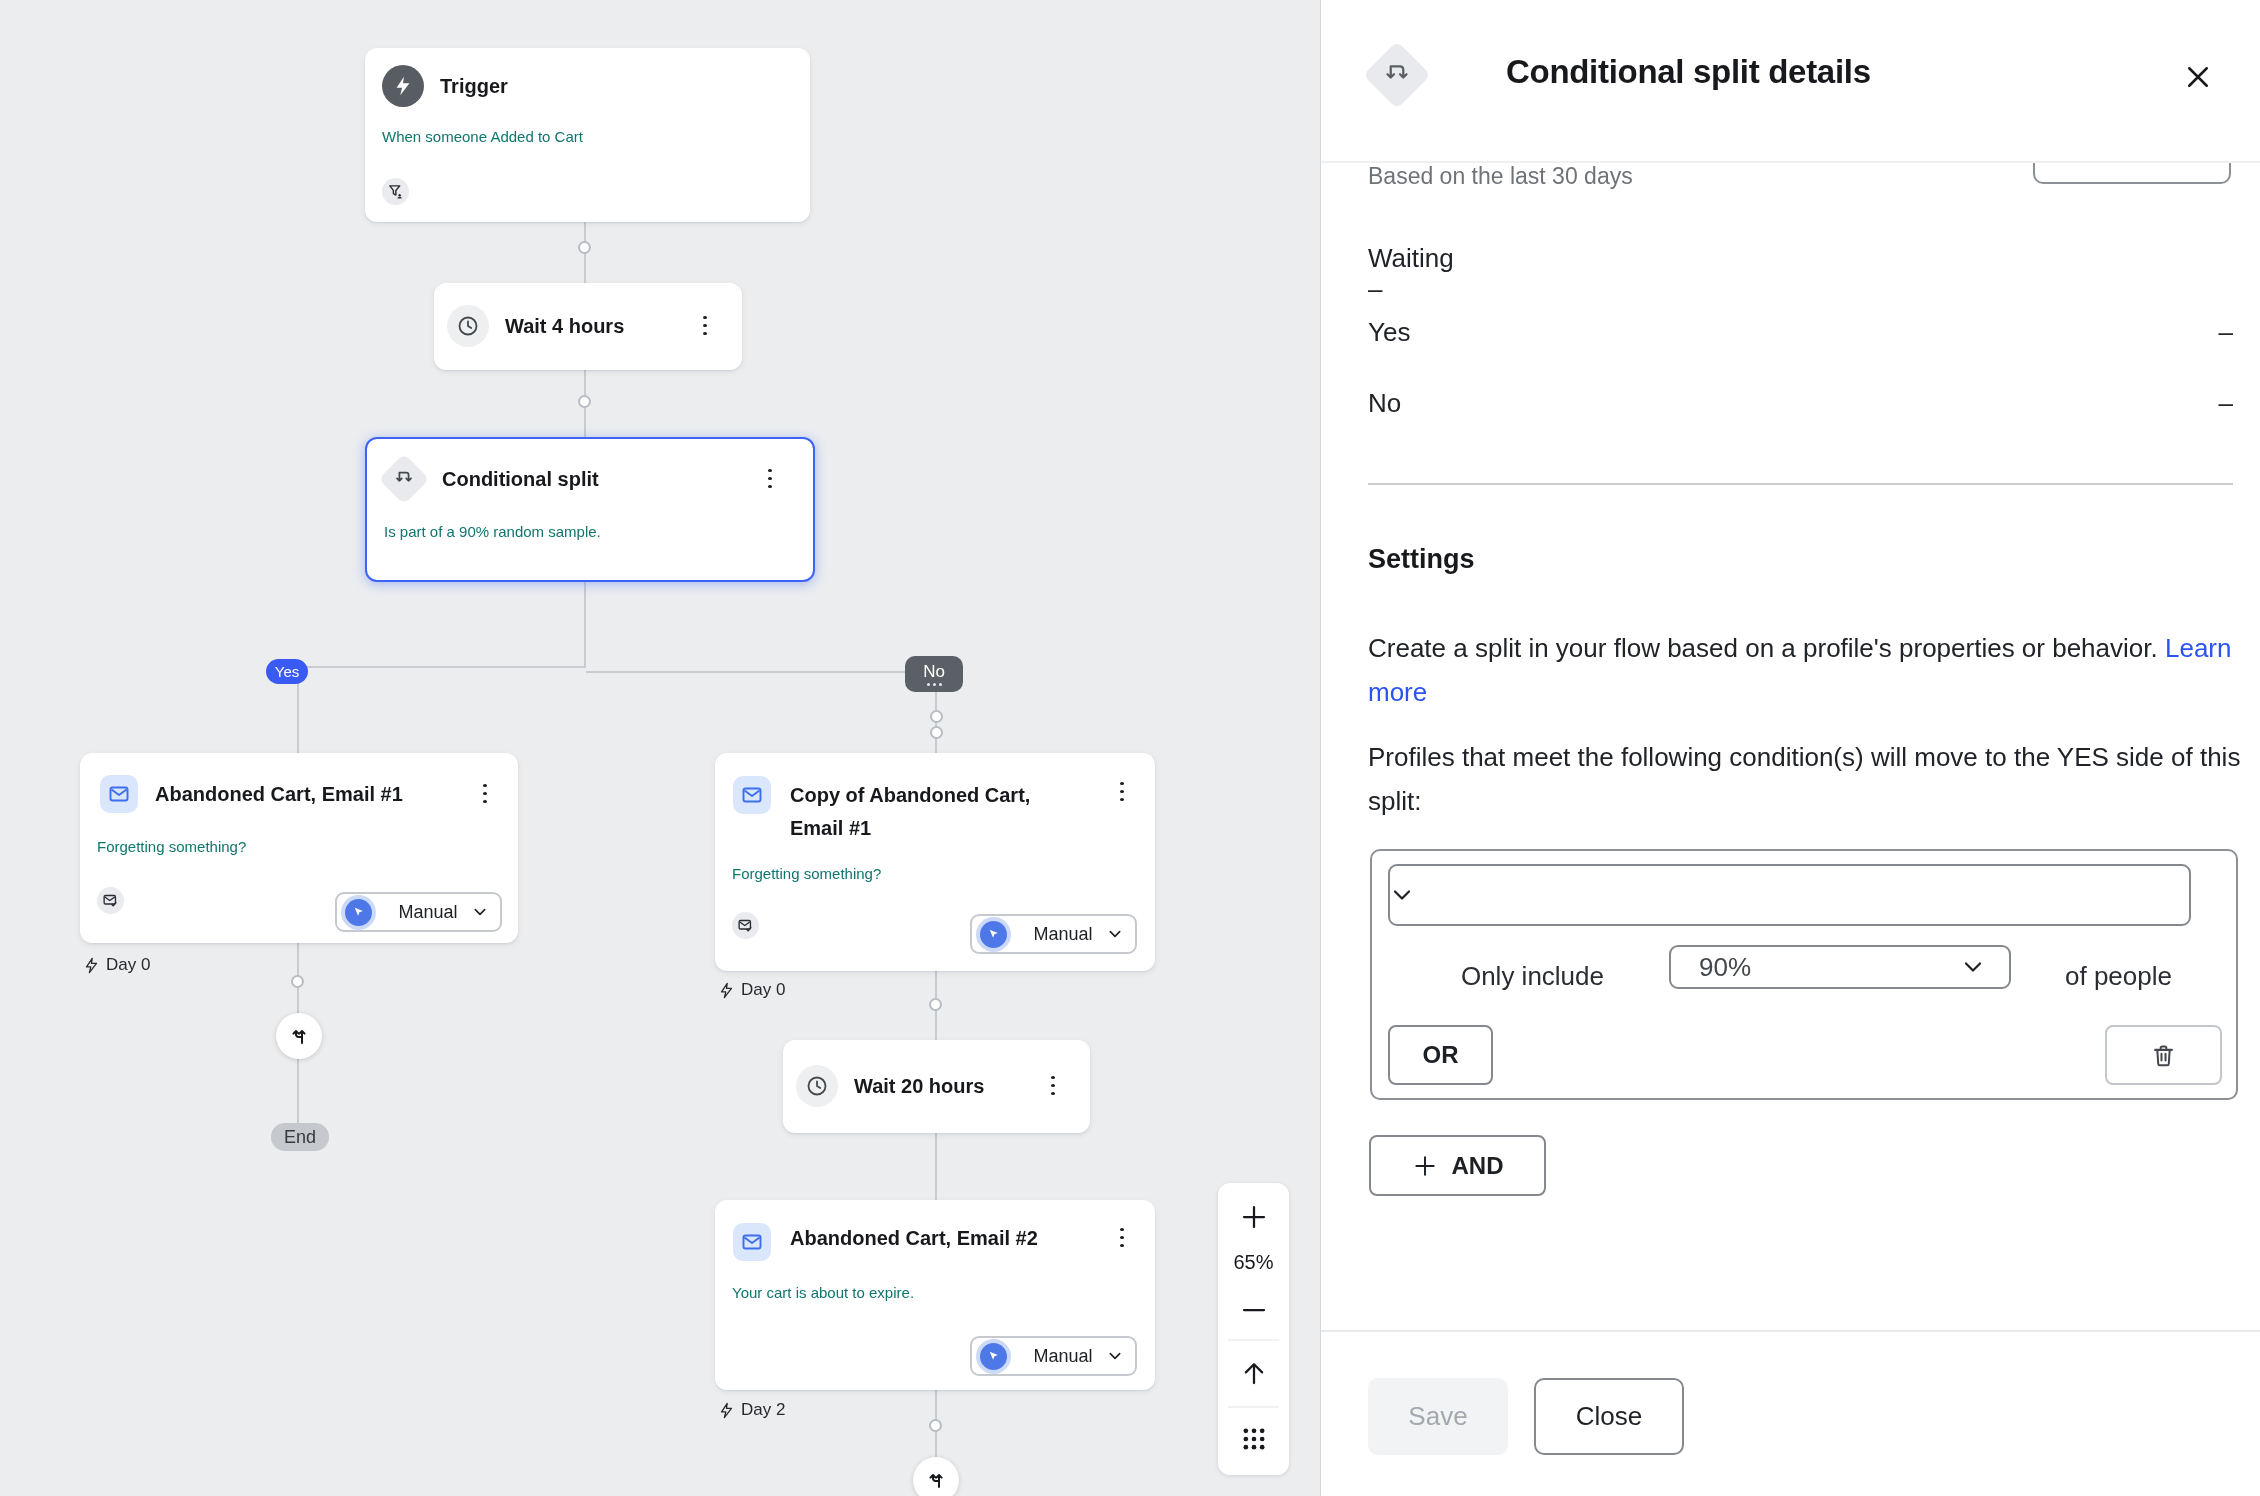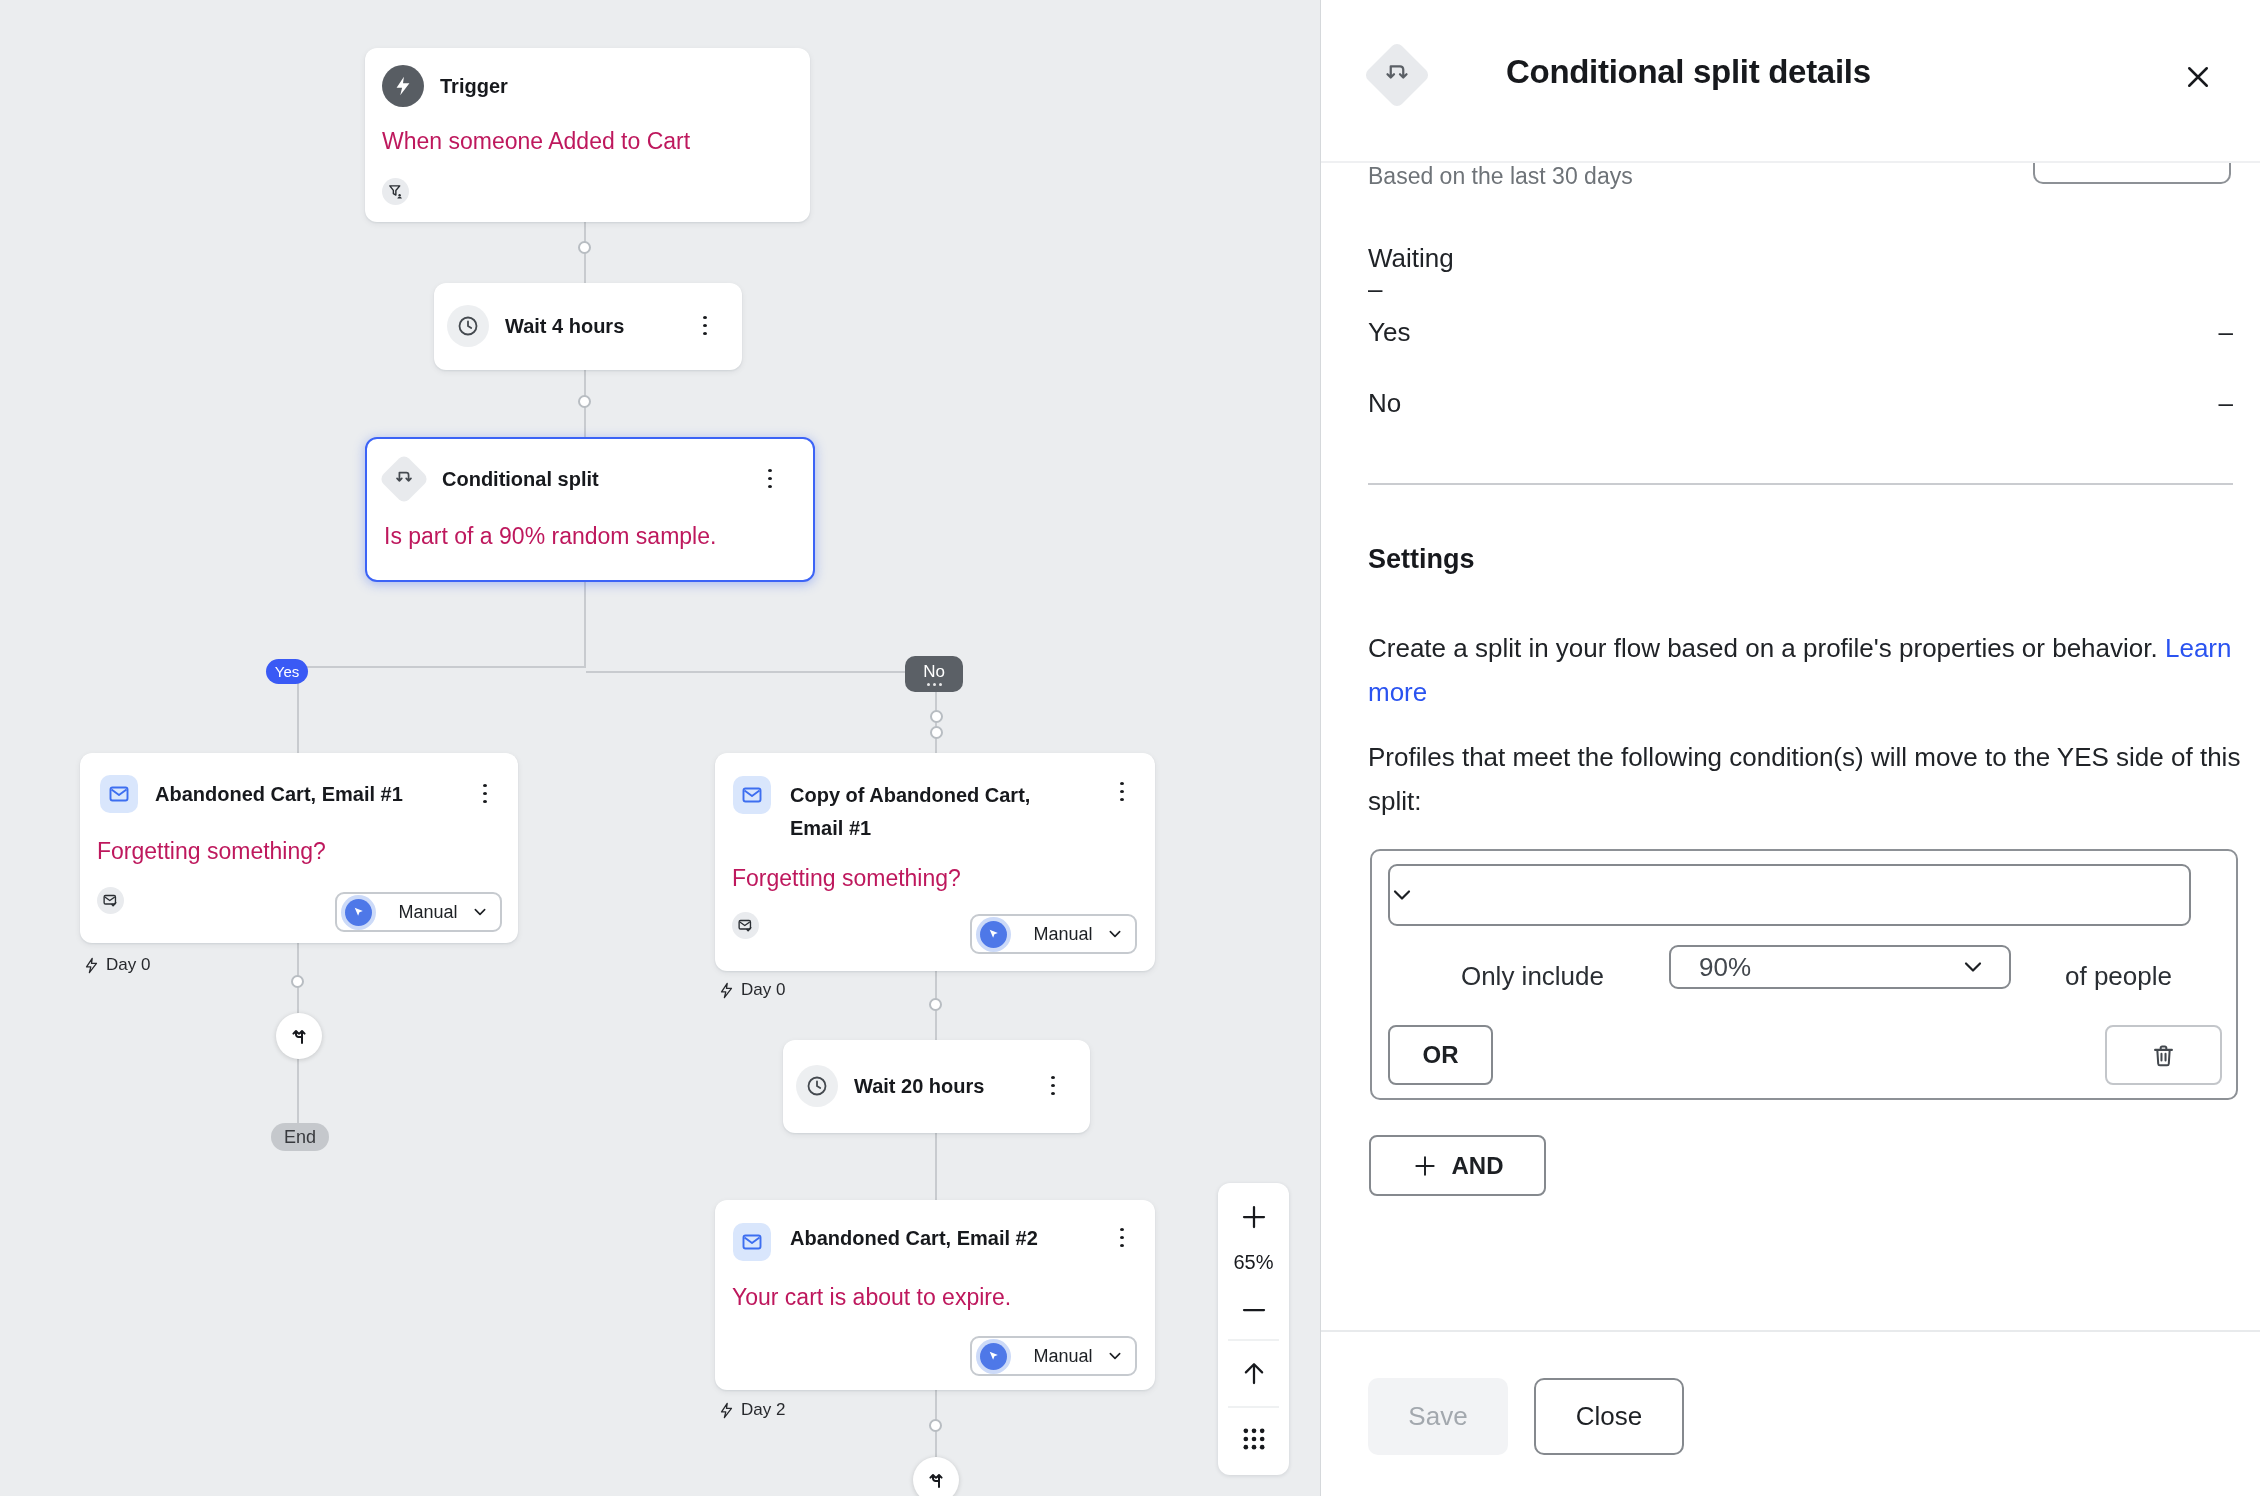--- a/index.html
+++ b/index.html
@@ -6,21 +6,21 @@
     font-family:"Liberation Sans",sans-serif;background:#ebedef;color:#1e2125;}
   
   #canvas{position:absolute;left:0;top:0;width:1320px;height:1496px;background:#ebedef;overflow:hidden;}
   .vline{position:absolute;width:2px;background:#c8cbcf;}
   .hline{position:absolute;height:2px;background:#c8cbcf;}
   .conn-dot{position:absolute;width:13px;height:13px;border-radius:50%;background:#fff;border:2px solid #b8bdc2;box-sizing:border-box;}
   .card{position:absolute;background:#fff;border-radius:12px;
     box-shadow:0 1px 2px rgba(16,24,40,.07),0 2px 6px rgba(16,24,40,.07);box-sizing:border-box;}
   .card.selected{border:2px solid #3c63f6;box-shadow:0 2px 12px rgba(60,99,246,.40);padding-left:44px;}
   .node-title{position:absolute;font-size:20px;font-weight:700;color:#17191d;line-height:26px;}
-  .node-body{position:absolute;font-size:23px;color:#be185d;}
+  .node-body{position:absolute;font-size:15px;color:#0f766e;}
   .icon-circle{position:absolute;width:42px;height:42px;border-radius:50%;background:#edeff1;display:flex;align-items:center;justify-content:center;}
   .icon-circle.dark{background:#585d63;}
   .icon-sq-blue{position:absolute;width:38px;height:38px;border-radius:10px;background:#d9e6fc;display:flex;align-items:center;justify-content:center;}
   .diamond-wrap{position:absolute;display:flex;align-items:center;justify-content:center;}
   .diamond{background:#e8eaed;transform:rotate(45deg);border-radius:7px;position:absolute;}
   .kebab{position:absolute;width:18px;height:24px;display:flex;flex-direction:column;align-items:center;justify-content:center;cursor:pointer;}
   .kebab i{width:4px;height:4px;border-radius:50%;background:#17191d;margin:2.5px 0;}
   .chip{position:absolute;width:27px;height:27px;border-radius:50%;background:#e9ebee;display:flex;align-items:center;justify-content:center;}
   .manual-btn{position:absolute;height:40px;background:#fff;border:2px solid #c6cacf;border-radius:9px;
     display:flex;align-items:center;box-sizing:border-box;padding:0 12px 0 8px;cursor:pointer;}

